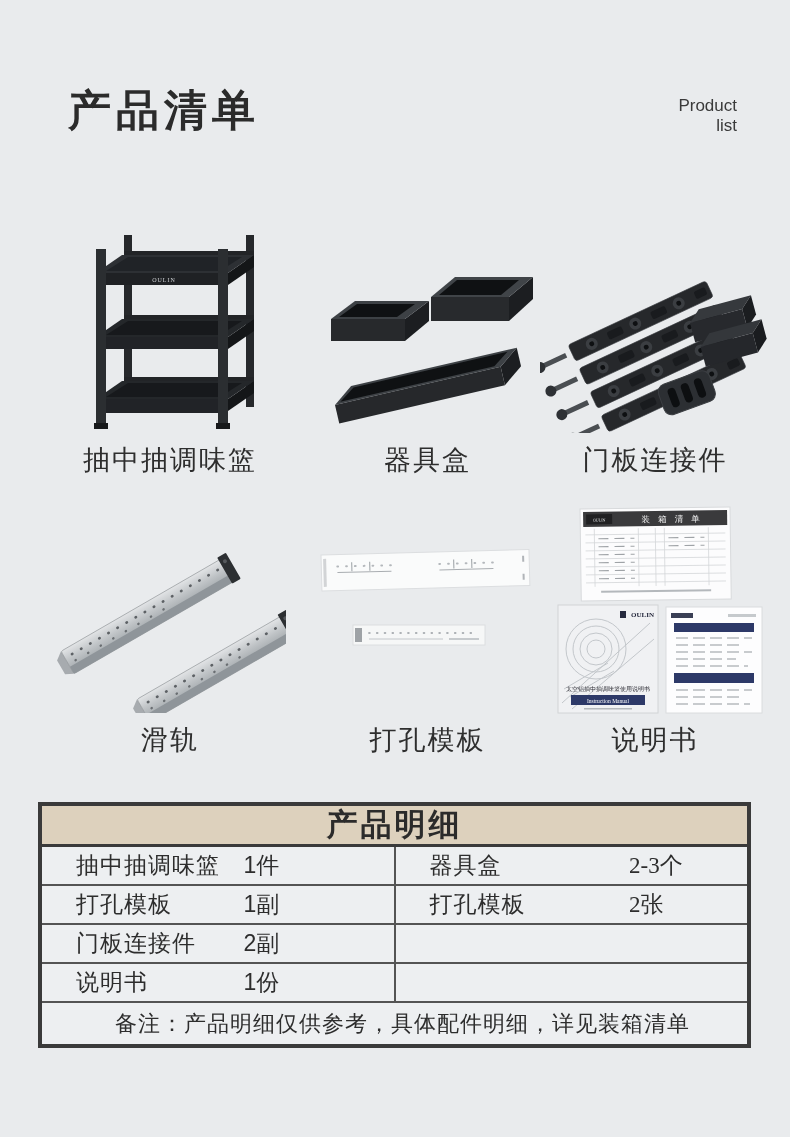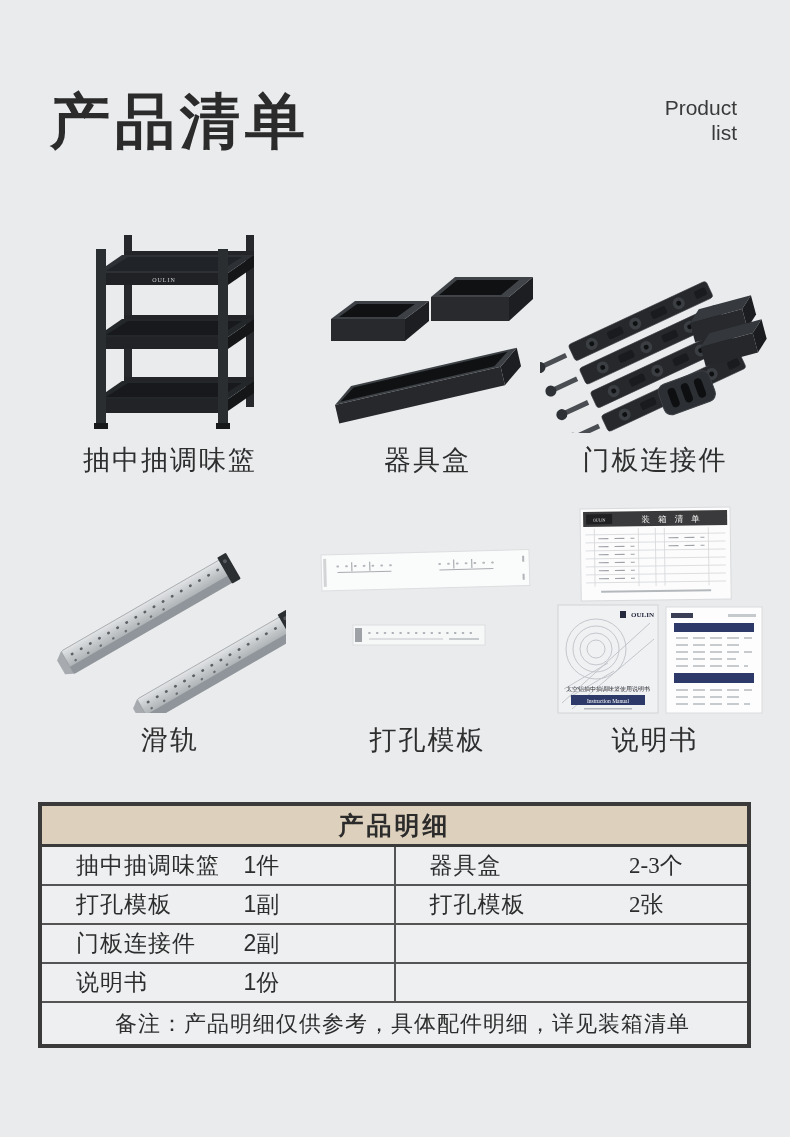--- a/index.html
+++ b/index.html
@@ -3,45 +3,45 @@
 <meta charset="utf-8">
 <style>
   html,body{margin:0;padding:0;}
   body{
     width:790px;height:1137px;position:relative;overflow:hidden;
     background:#e9ebed;color:#2f2f2f;
     font-family:"Liberation Sans","DejaVu Sans",sans-serif;
   }
   
   .page-title{
-    position:absolute;left:50px;top:82px;
-    font-size:60px;font-weight:bold;letter-spacing:5px;color:#2b2b2b;
+    position:absolute;left:68px;top:82px;
+    font-size:43px;font-weight:bold;letter-spacing:5px;color:#2b2b2b;
   }
   .page-subtitle{
     position:absolute;right:53px;top:96px;text-align:right;
-    font-size:21px;line-height:1.18;color:#3a3a3a;font-weight:500;
+    font-size:17px;line-height:1.18;color:#3a3a3a;font-weight:500;
   }
   
   .products{
     position:absolute;left:40px;top:226px;width:715px;
     display:grid;grid-template-columns:260px 255px 200px;grid-auto-rows:272px;row-gap:8px;
   }
   .product-cell{display:flex;flex-direction:column;align-items:center;}
   .product-img{height:208px;display:flex;align-items:center;justify-content:flex-start;font-family:Liberation Serif, serif;}
   .product-label{
     margin-top:8px;font-size:27px;color:#2e2e2e;letter-spacing:2px;white-space:nowrap;
   }
   
   .detail-table{
     position:absolute;left:38px;top:802px;width:713px;
     border:4px solid #3a3a3a;background:#edeff1;box-sizing:border-box;
   }
   .t-header{
     height:38px;line-height:38px;text-align:center;background:#ddd1bd;
-    border-bottom:3px solid #3a3a3a;font-size:25px;font-weight:bold;
+    border-bottom:3px solid #3a3a3a;font-size:31px;font-weight:bold;
     color:#2b2b2b;letter-spacing:3px;
   }
   .t-row{display:flex;height:37px;border-bottom:2px solid #545454;}
   .half{flex:1;display:flex;align-items:center;font-size:23px;color:#2d2d2d;}
   .half.right{border-left:2px solid #545454;}
   .cell-item{flex:1;padding-left:34px;letter-spacing:1px;white-space:nowrap;}
   .cell-qty{width:150px;text-align:left;white-space:nowrap;}
   .half.right .cell-qty{width:118px;font-family:Liberation Serif, serif;}
   .t-note{
     height:41px;line-height:41px;text-align:center;font-size:22px;

